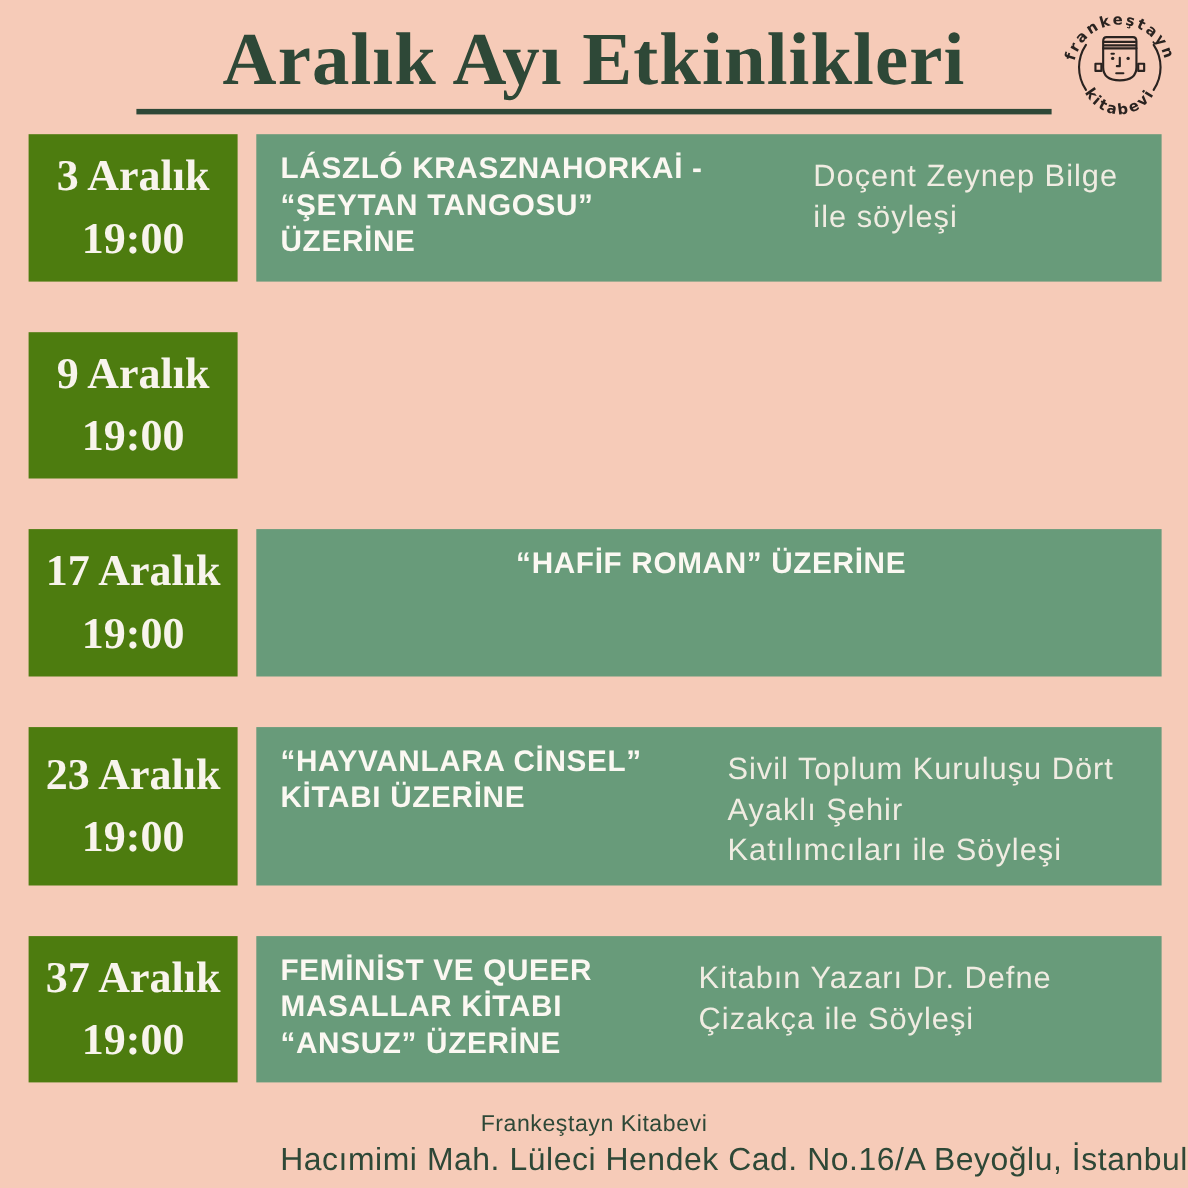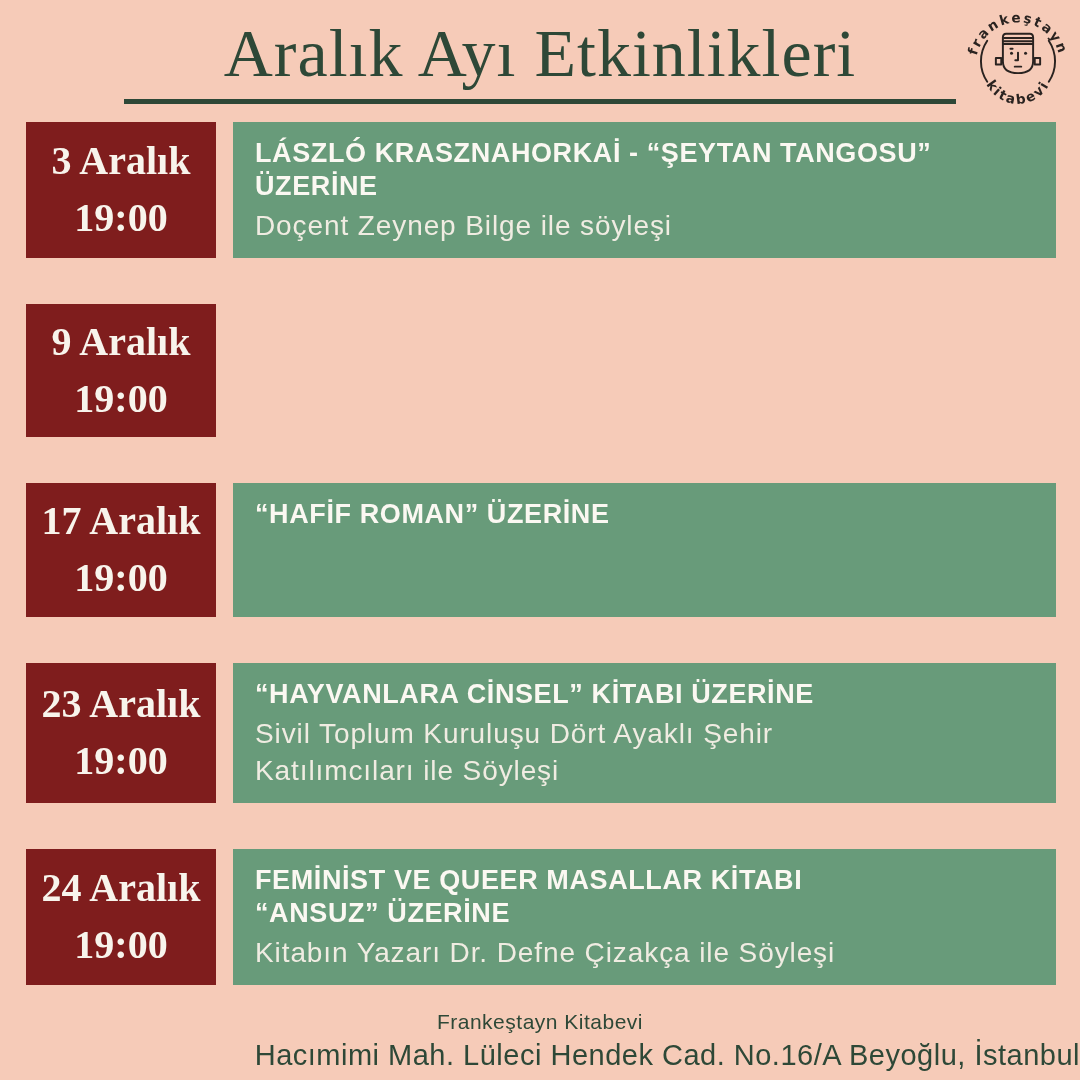--- a/index.html
+++ b/index.html
@@ -9,21 +9,21 @@
     background:#f6cbb8;
     overflow:hidden;
     font-family:"Liberation Sans", sans-serif;
   }
   
   .header { position:relative; padding-top:14px; }
   .page-title {
     margin:0;
     text-align:center;
     font-family:"Liberation Serif", serif;
-    font-weight:normal;
+    font-weight:bold;
     font-size:68px;
     letter-spacing:1px;
     color:#2e4837;
   }
   .title-underline {
     width:832px; height:5px;
     margin:6px auto 0;
     background:#2e4837;
   }
   .logo {
@@ -37,36 +37,36 @@
     font-size:12.5px;
     font-weight:bold;
     letter-spacing:2px;
     fill:#2a2320;
   }
   
   .events { position:absolute; top:122px; left:26px; right:24px; }
   .event-row { display:flex; gap:17px; margin-bottom:46px; align-items:stretch; }
   .date-box {
     flex:0 0 190px;
-    background:#7f1d1d;
+    background:#4d7c0f;
     color:#f8f4ec;
     display:flex; flex-direction:column; justify-content:center;
     text-align:center;
     font-family:"Liberation Serif", serif;
     font-weight:bold;
     font-size:40px;
     line-height:1.42;
     padding:10px 0;
   }
   .content-box {
     flex:1;
     background:#689b7a;
     color:#ffffff;
     padding:15px 18px 13px 22px;
-    display:flex; flex-direction:column; justify-content:flex-start;
+    display:flex; flex-direction:row; justify-content:center;
   }
   .event-title {
     font-weight:bold;
     font-size:27px;
     line-height:1.22;
     letter-spacing:0.6px;
     white-space:pre-line;
     color:#fbf8f2;
   }
   .event-desc {
@@ -176,21 +176,21 @@
       </div>
       <div class="content-box">
         <div class="event-title">“HAYVANLARA CİNSEL” KİTABI ÜZERİNE</div>
         <div class="event-desc">Sivil Toplum Kuruluşu Dört Ayaklı Şehir
 Katılımcıları ile Söyleşi</div>
       </div>
     </div>
 
     <div class="event-row">
       <div class="date-box">
-        <div>24 Aralık</div>
+        <div>37 Aralık</div>
         <div>19:00</div>
       </div>
       <div class="content-box">
         <div class="event-title">FEMİNİST VE QUEER MASALLAR KİTABI
 “ANSUZ” ÜZERİNE</div>
         <div class="event-desc">Kitabın Yazarı Dr. Defne Çizakça ile Söyleşi</div>
       </div>
     </div>
 
   </div>

